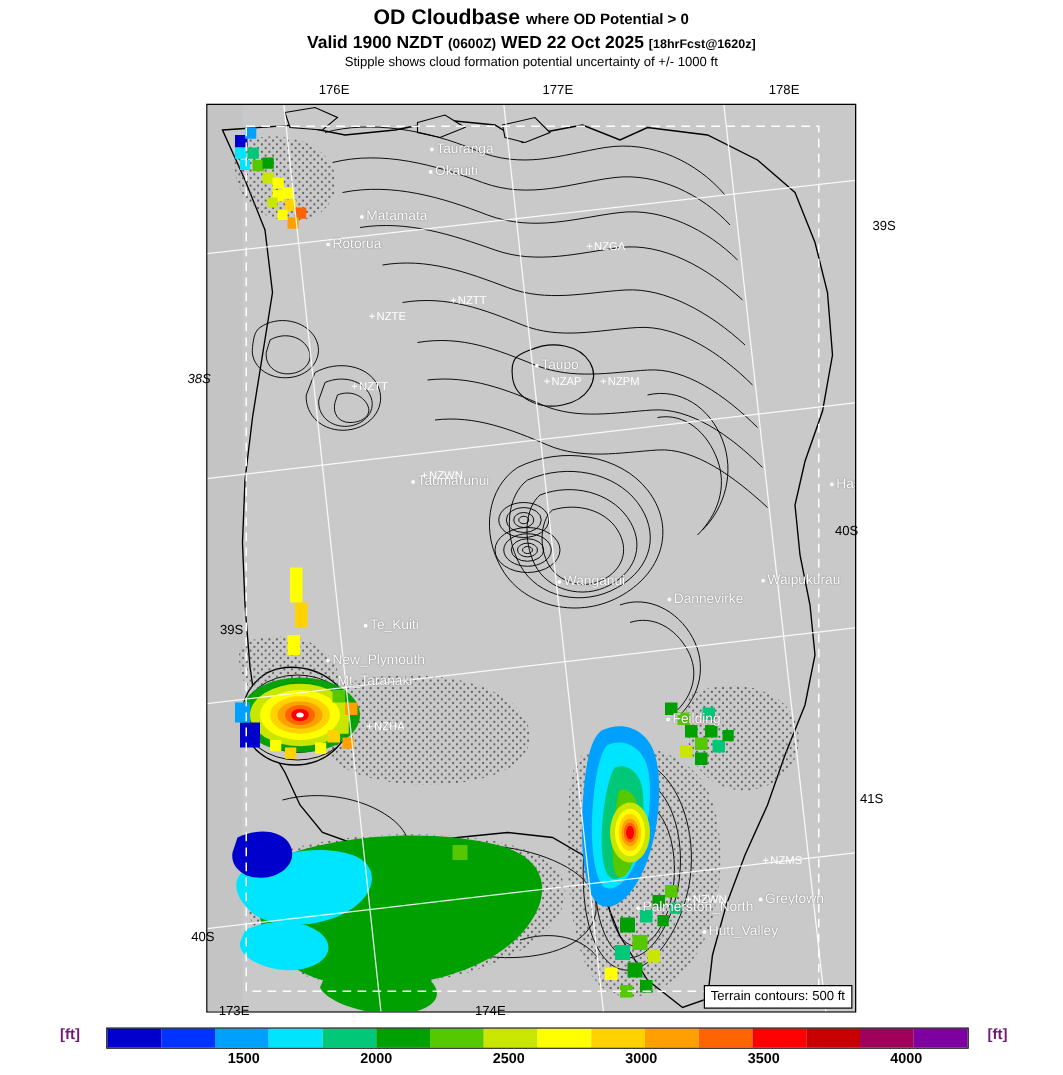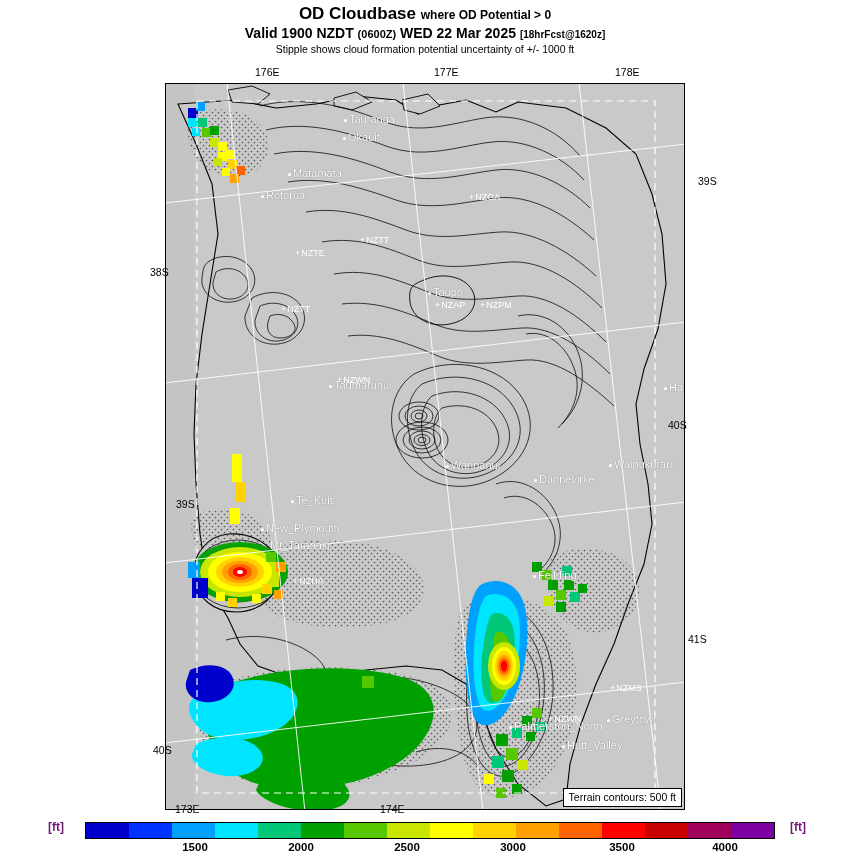--- a/index.html
+++ b/index.html
@@ -176,21 +176,21 @@
 <div id="root">
 
   <div class="title-block">
     <div class="title-line1">
       <span>OD Cloudbase</span>
       <span class="sub">where OD Potential &gt; 0</span>
     </div>
     <div class="title-line2">
       <span>Valid 1900 NZDT</span>
       <span class="small">(0600Z)</span>
-      <span>WED 22 Mar 2025</span>
+      <span>WED 22 Oct 2025</span>
       <span class="brackets">[18hrFcst@1620z]</span>
     </div>
     <div class="title-line3">Stipple shows cloud formation potential uncertainty of +/- 1000 ft</div>
   </div>
 
   <div class="map-frame">
     <div class="map-inner">
 
       <svg class="overlay" viewBox="0 0 520 727" preserveAspectRatio="none">
         <defs>
@@ -432,21 +432,21 @@
     </div>
   </div>
 
   <div class="axis-label" style="left:255px; top:66px;">176E</div>
   <div class="axis-label" style="left:434px; top:66px;">177E</div>
   <div class="axis-label" style="left:615px; top:66px;">178E</div>
 
   <div class="axis-label" style="left:175px; top:803px;">173E</div>
   <div class="axis-label" style="left:380px; top:803px;">174E</div>
 
-  <div class="axis-label" style="left:150px; top:266px;">38S</div>
+  <div class="axis-label" style="left:150px; top:297px;font-style:italic;">38S</div>
   <div class="axis-label" style="left:176px; top:498px;">39S</div>
   <div class="axis-label" style="left:153px; top:744px;">40S</div>
 
   <div class="axis-label" style="left:698px; top:175px;">39S</div>
   <div class="axis-label" style="left:668px; top:419px;">40S</div>
   <div class="axis-label" style="left:688px; top:633px;">41S</div>
 
   <div class="ft-left">[ft]</div>
   <div class="ft-right">[ft]</div>
 
@@ -466,17 +466,17 @@
       <div style="background:#ff6400"></div>
       <div style="background:#ff0000"></div>
       <div style="background:#c80000"></div>
       <div style="background:#a0005a"></div>
       <div style="background:#7d00a0"></div>
     </div>
     <div class="cbar-tick" style="left:110px;">1500</div>
     <div class="cbar-tick" style="left:216px;">2000</div>
     <div class="cbar-tick" style="left:322px;">2500</div>
     <div class="cbar-tick" style="left:428px;">3000</div>
-    <div class="cbar-tick" style="left:537px;">3500</div>
+    <div class="cbar-tick" style="left:526px;">3500</div>
     <div class="cbar-tick" style="left:640px;">4000</div>
   </div>
 
 </div>
 
 </body></html>

